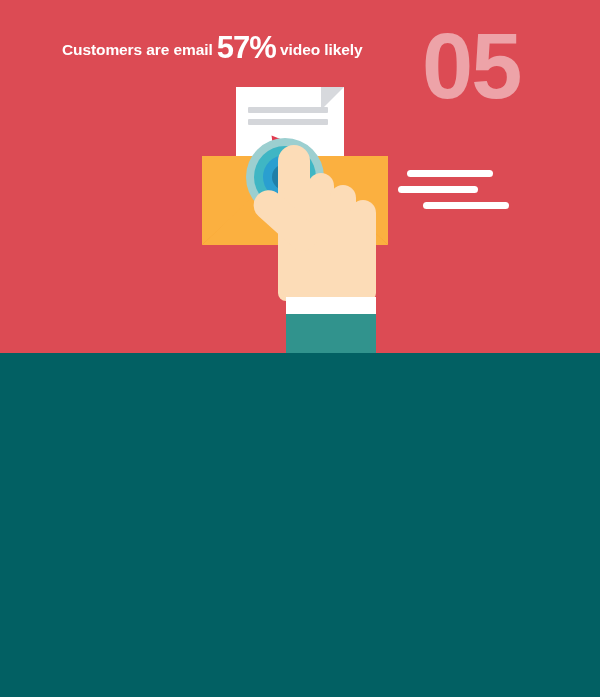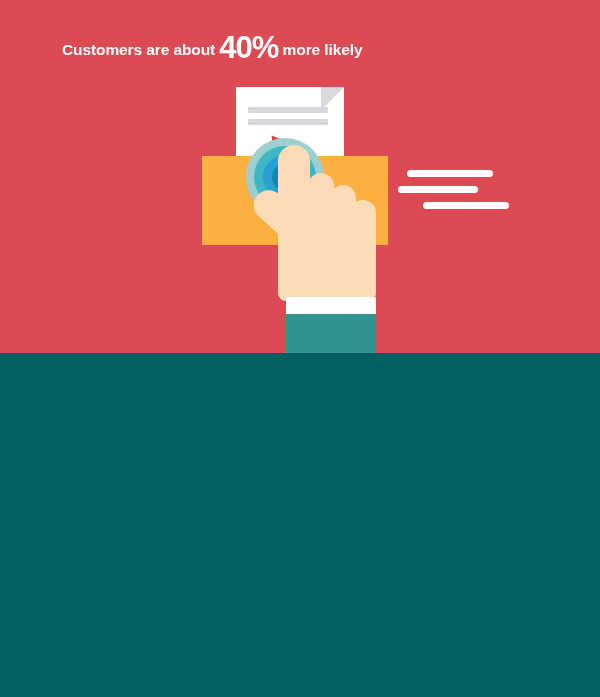--- a/index.html
+++ b/index.html
@@ -228,23 +228,24 @@
     background: #31938d;
   }
 </style>
 </head>
 <body>
 
 <div id="page">
 
   <div class="section-red">
 
+    <div class="step-num step-05">05</div>
 
     <div class="headline">
-      <span>Customers are about </span><span class="big">40%</span><span> more likely</span><br>
+      <span>Customers are email </span><span class="big">57%</span><span> video likely</span><br>
     </div>
 
     <div class="email-art">
       <div class="doc"></div>
       <div class="doc-fold"></div>
       <div class="doc-line doc-line-1"></div>
       <div class="doc-line doc-line-2"></div>
       <div class="play-doc"></div>
 
       <div class="env-body"></div>

